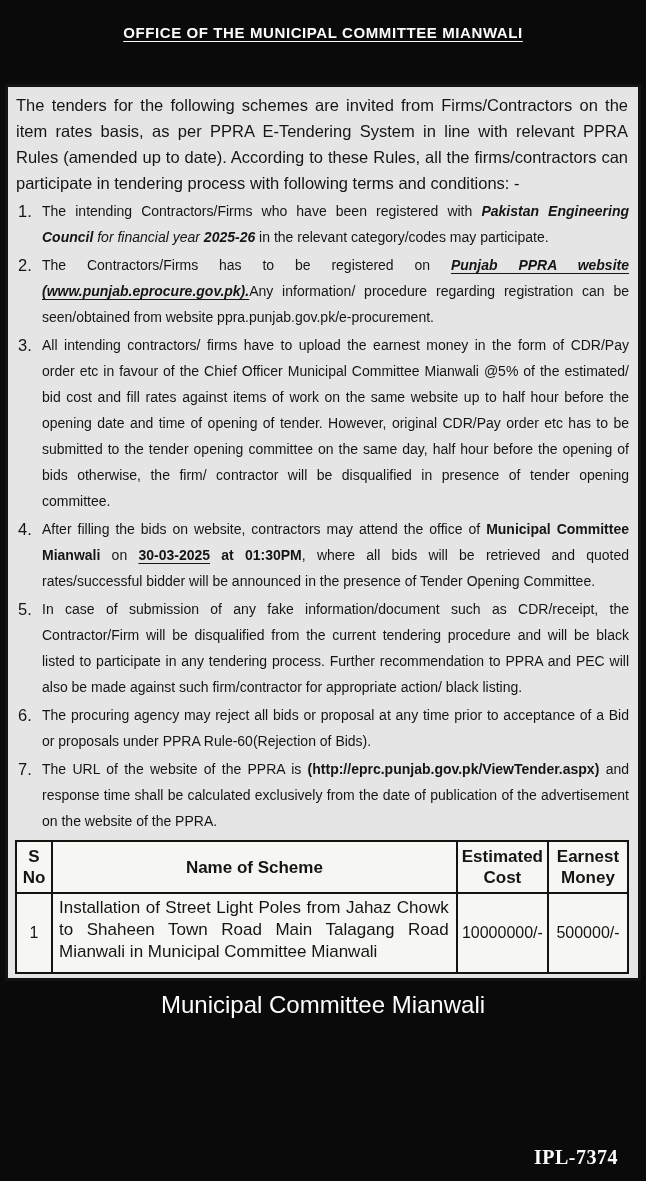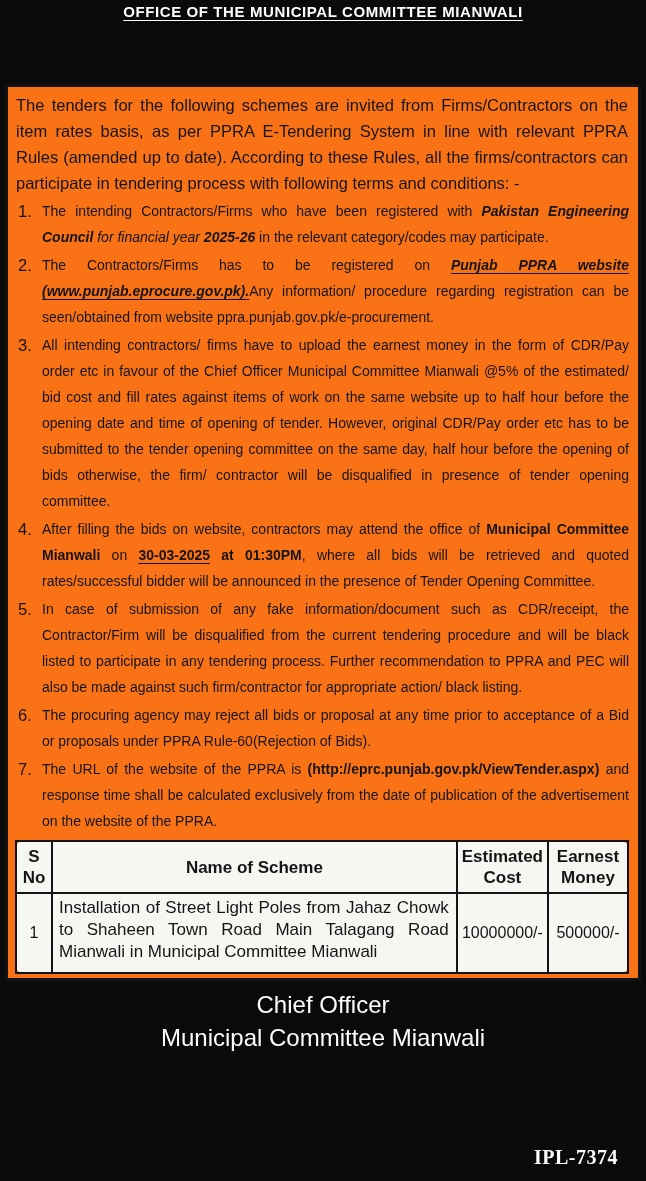--- a/index.html
+++ b/index.html
@@ -11,41 +11,41 @@
     display: flex; flex-direction: column;
     background: #0a0a0a;
     font-family: "Liberation Sans", sans-serif;
     overflow: hidden;
   }
 
   
   .top-band {
     flex: none; height: 84px;
     color: #fdfdfd; text-align: center;
-    padding-top: 3px;
+    padding-top: 24px;
   }
   .office-line {
     display: inline-block;
     font-size: 15px; font-weight: bold;
     letter-spacing: 0.6px;
     text-decoration: underline;
     text-underline-offset: 3px;
   }
   .main-title {
     font-size: 38px; font-weight: 800;
     letter-spacing: 7px;
     margin-top: 2px;
     line-height: 44px;
   }
 
   
   .paper {
     flex: none;
     margin: 0 5px;
-    background: #f97316;
+    background: #e5e5e5;
     border: 3px solid #131313;
     padding: 5px 9px 4px 7px;
     color: #151515;
   }
   .intro {
     font-size: 16.5px; line-height: 26px;
     text-align: justify;
     padding: 0 1px;
   }
   .terms { list-style: none; margin-top: 2px; }
@@ -170,18 +170,17 @@
           <td class="cell-scheme">Installation of Street Light Poles from Jahaz Chowk to Shaheen Town Road Main Talagang Road Mianwali in Municipal Committee Mianwali</td>
           <td class="cell-num">10000000/-</td>
           <td class="cell-num">500000/-</td>
         </tr>
       </tbody>
     </table>
 
   </main>
 
   <footer class="bottom-band">
-    <div class="sig">Chief Officer</div>
     <div class="sig">Municipal Committee Mianwali</div>
     <div class="ad-ref">IPL-7374</div>
   </footer>
 
 </div>
 
 </body></html>

